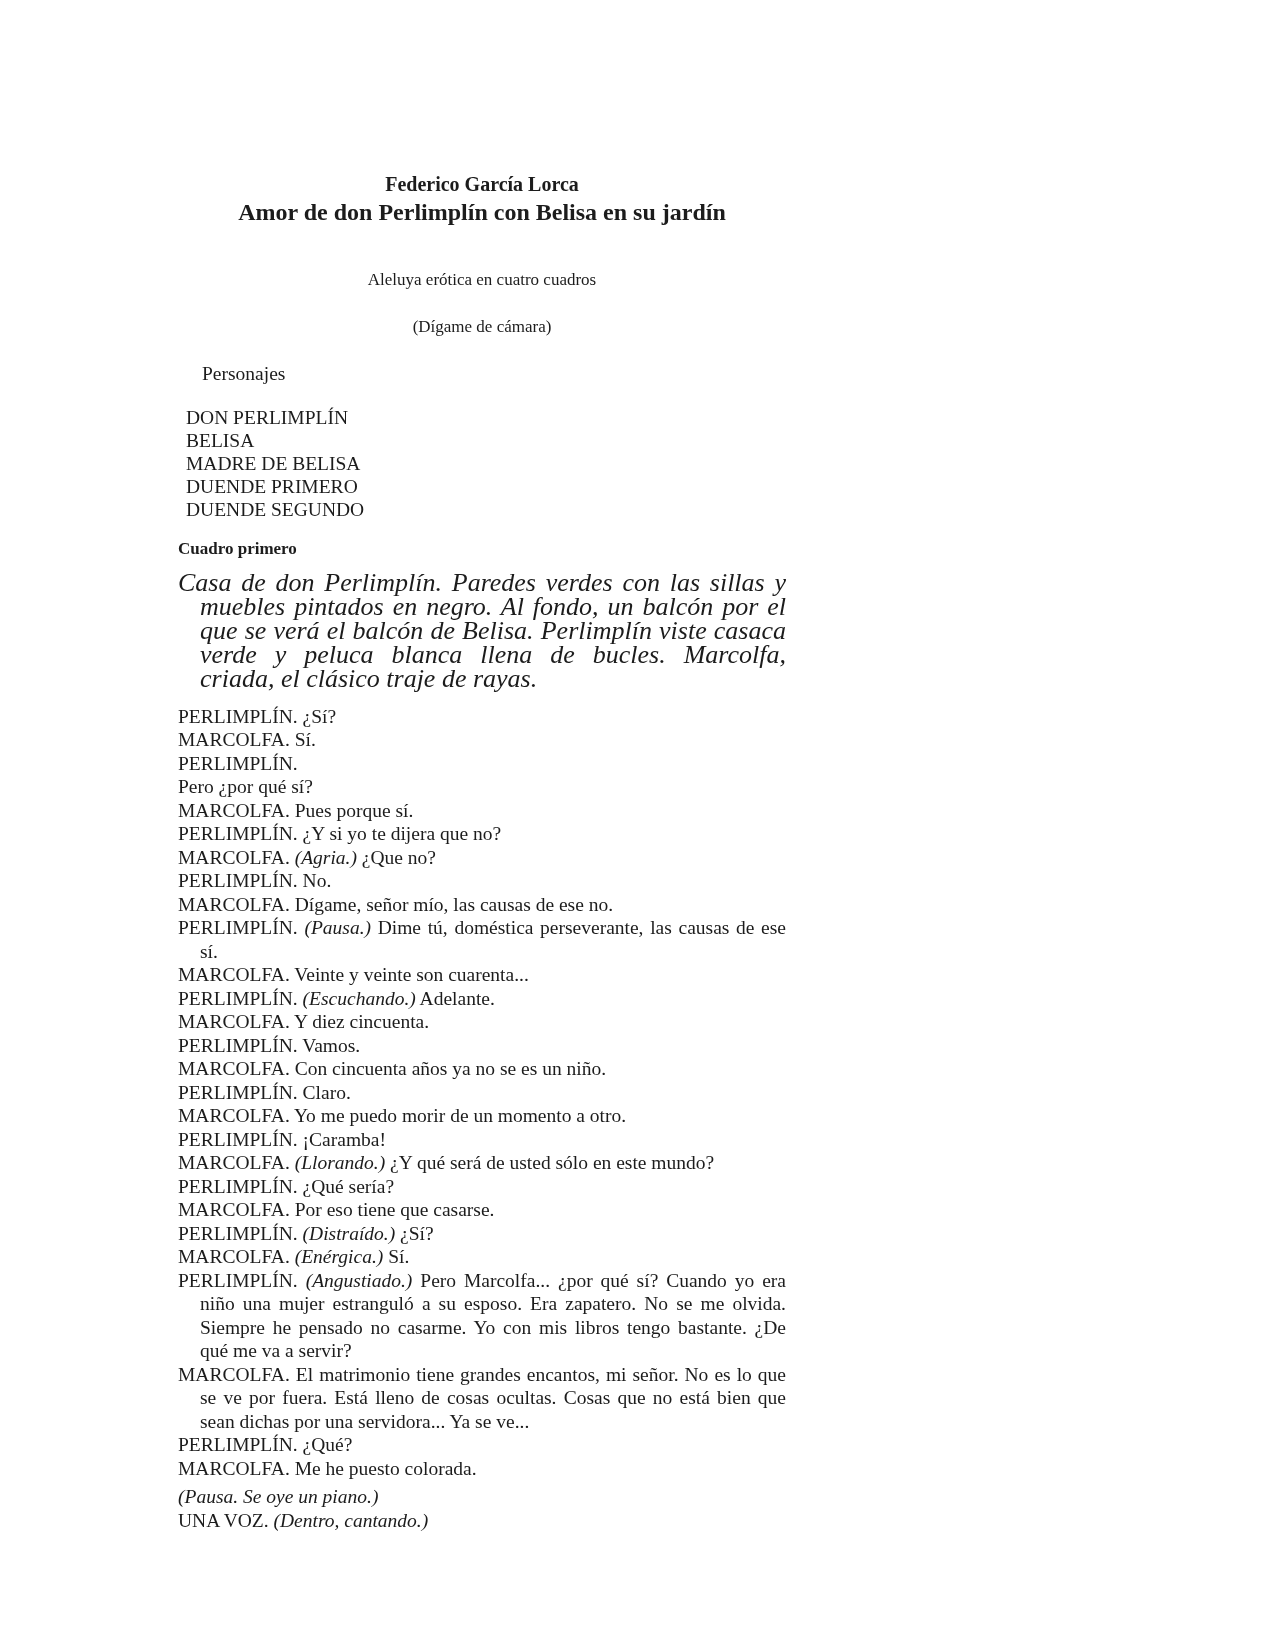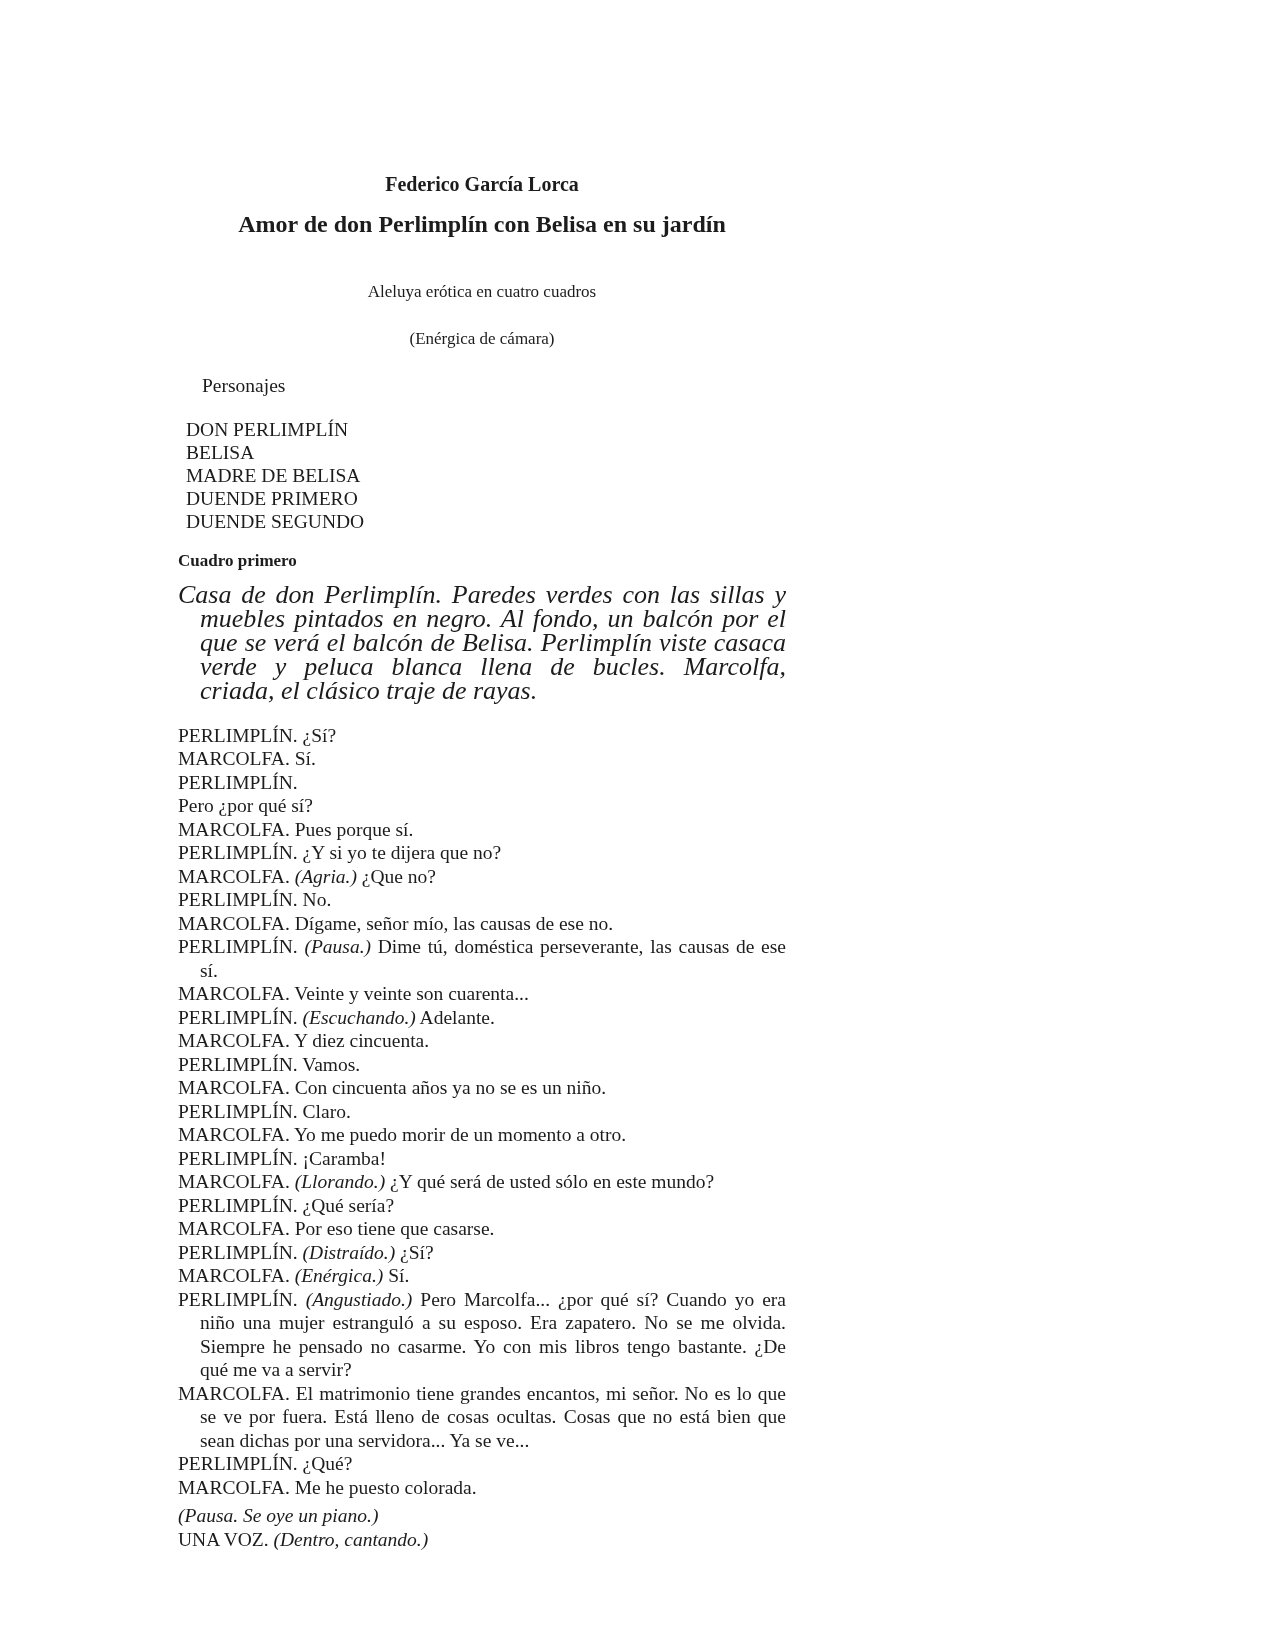--- a/index.html
+++ b/index.html
@@ -25,21 +25,21 @@
     text-align: center;
     font-weight: bold;
     font-size: 20px;
     line-height: 24px;
   }
   .title {
     text-align: center;
     font-weight: bold;
     font-size: 24px;
     line-height: 29px;
-    margin: 14px 0 0 0;
+    margin: 2px 0 0 0;
   }
   .subtitle {
     text-align: center;
     font-size: 17px;
     line-height: 20px;
     margin-top: 43px;
   }
   .version-note {
     text-align: center;
     font-size: 17px;
@@ -69,21 +69,21 @@
   .stage-direction {
     font-style: italic;
     text-align: justify;
     font-size: 26px;
     line-height: 24px;
     margin: 11px 0 0 0;
     padding-left: 22px;
     text-indent: -22px;
   }
   .dialogue {
-    margin-top: 21px;
+    margin-top: 14px;
   }
   .dialogue-line {
     margin: 0;
     font-size: 19.5px;
     line-height: 23.5px;
     text-align: justify;
     padding-left: 22px;
     text-indent: -22px;
   }
   .dialogue-line .direction {
@@ -101,21 +101,21 @@
 <body>
 
 <div class="page">
 
   <div class="author">Federico García Lorca</div>
 
   <h1 class="title">Amor de don Perlimplín con Belisa en su jardín</h1>
 
   <div class="subtitle">Aleluya erótica en cuatro cuadros</div>
 
-  <div class="version-note">(Enérgica de cámara)</div>
+  <div class="version-note">(Dígame de cámara)</div>
 
   <div class="characters-heading">Personajes</div>
 
   <ul class="characters-list">
       <li class="character">DON PERLIMPLÍN</li>
       <li class="character">BELISA</li>
       <li class="character">MADRE DE BELISA</li>
       <li class="character">DUENDE PRIMERO</li>
       <li class="character">DUENDE SEGUNDO</li>
     </ul>

